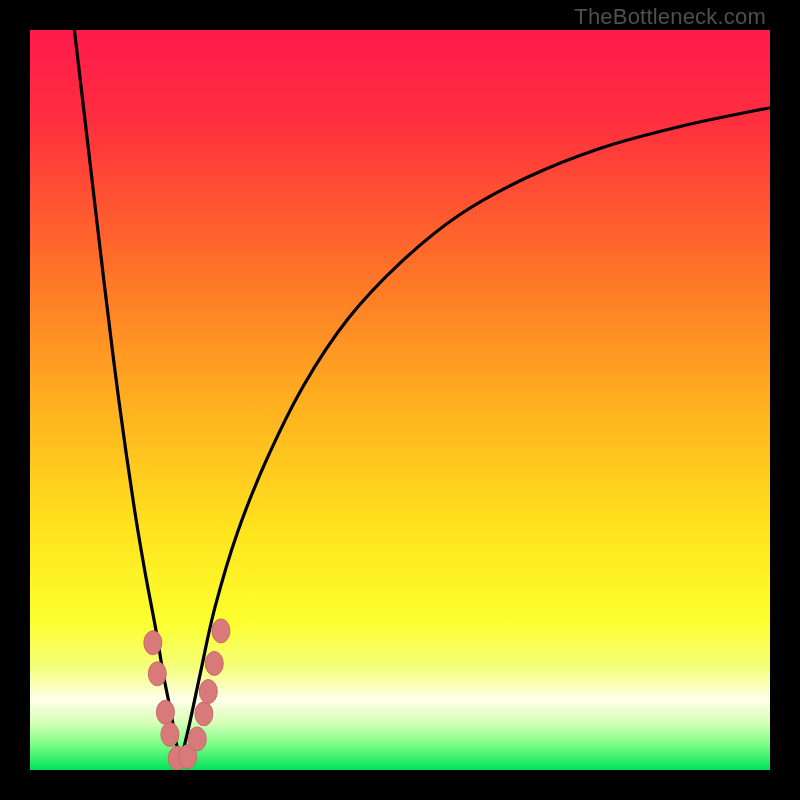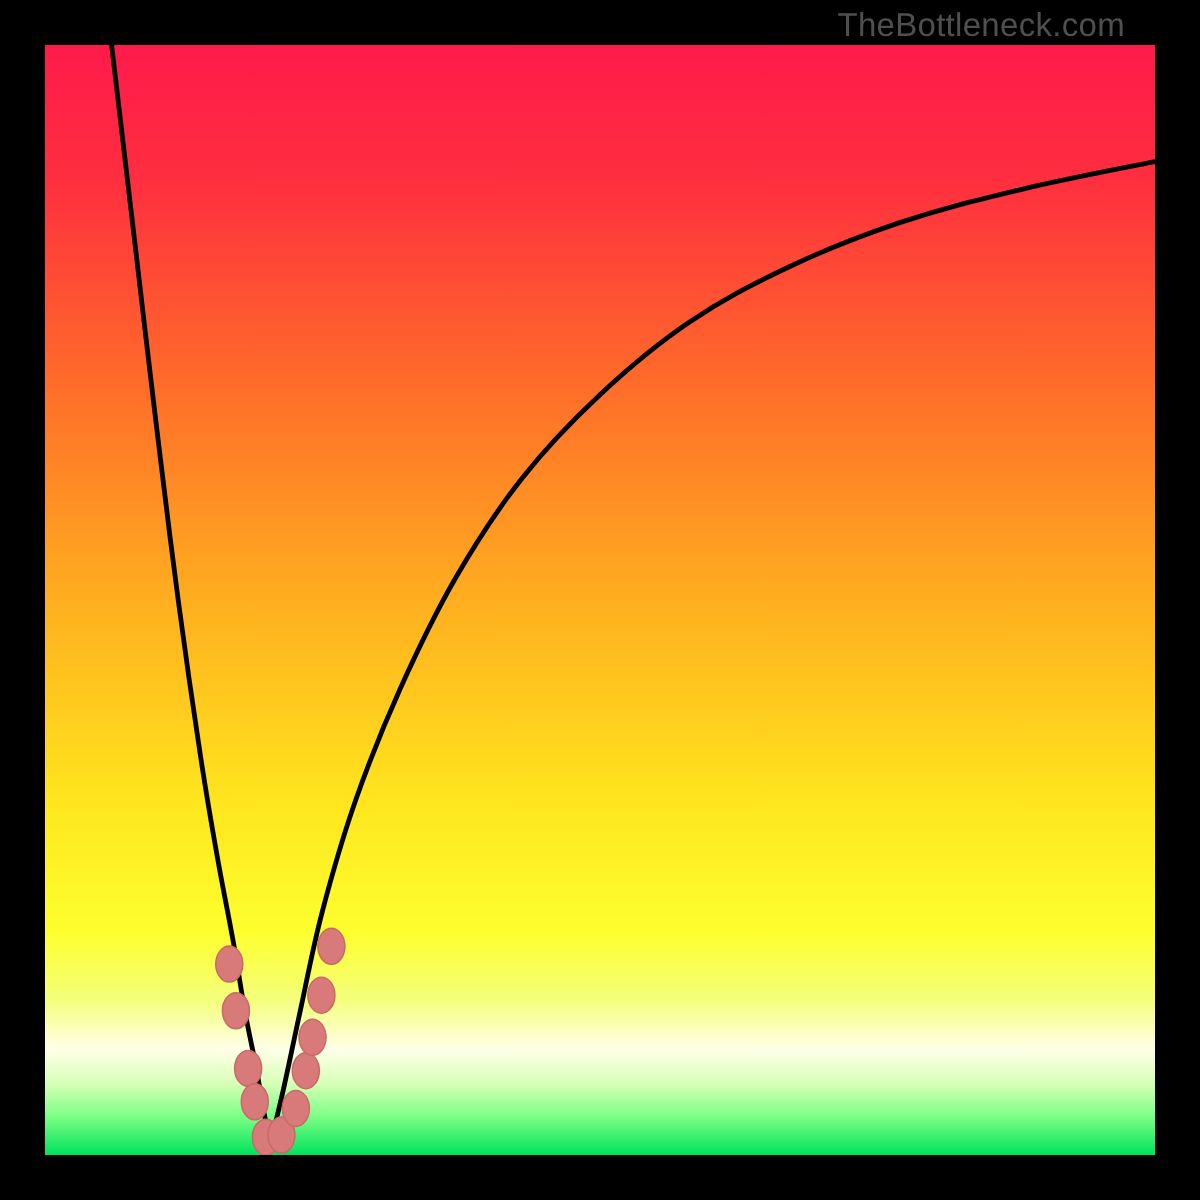--- a/index.html
+++ b/index.html
@@ -25,21 +25,21 @@
     height: 740px;
     overflow: hidden;
   }
   .gradient {
     position: absolute;
     left: 0; top: 0; right: 0; bottom: 0;
   }
   .watermark {
     position: absolute;
     top: 4px;
-    right: 50px;
+    right: 34px;
     color: #4f4f4f;
     font-size: 22px;
     font-weight: 500;
     letter-spacing: 0.2px;
     user-select: none;
   }
   svg.curves {
     position: absolute;
     left: 0; top: 0;
     width: 740px; height: 740px;

